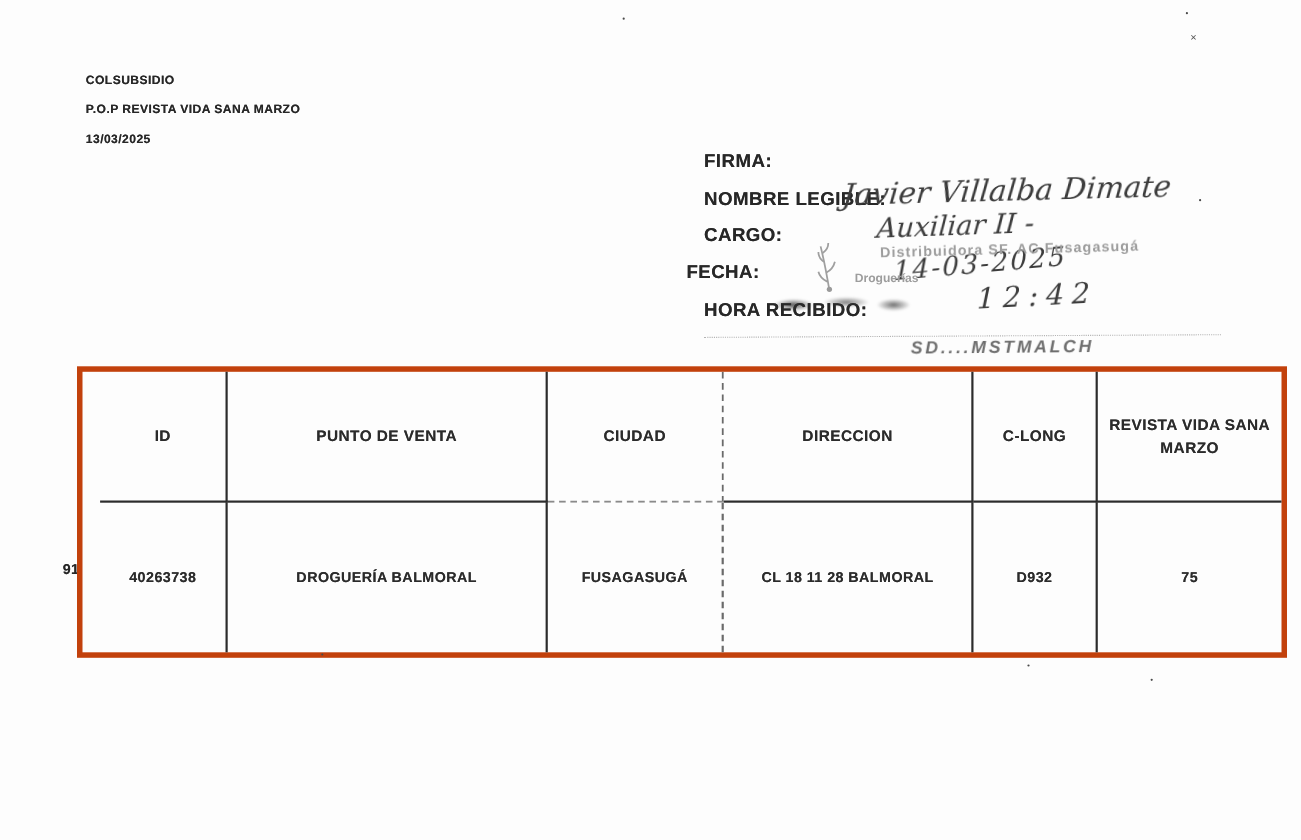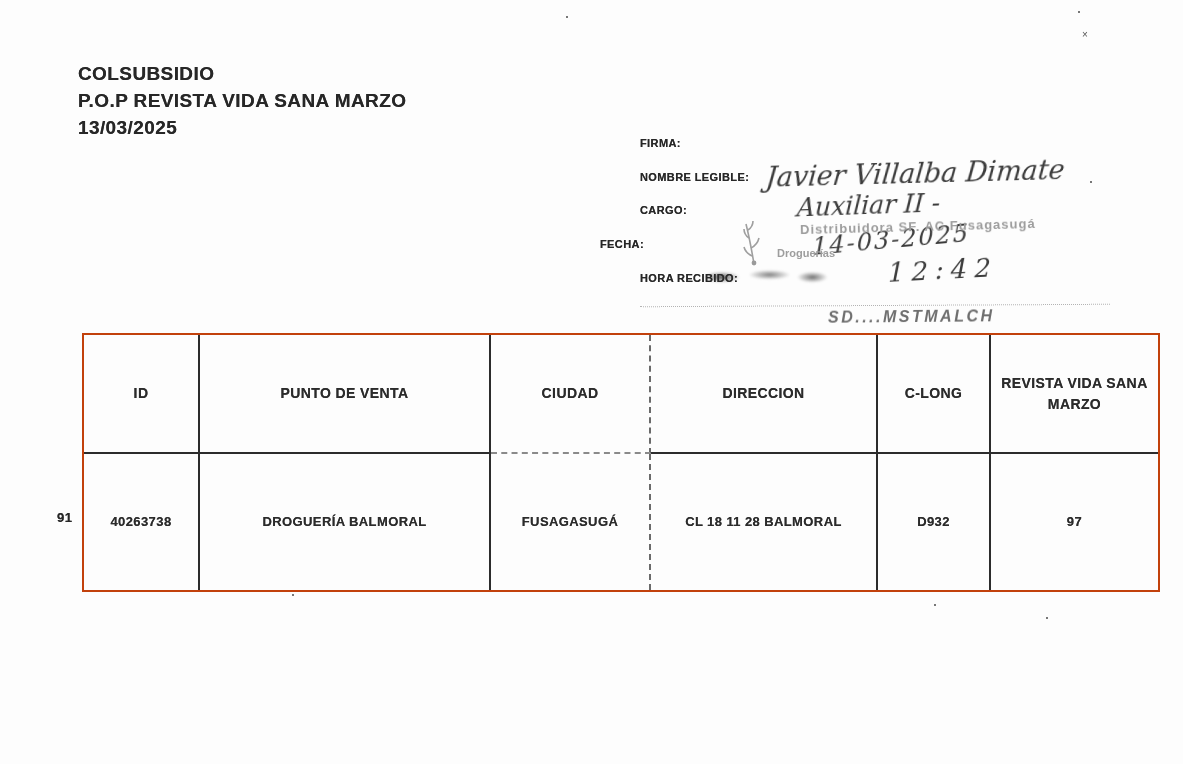--- a/index.html
+++ b/index.html
@@ -7,29 +7,29 @@
   .page {
     position:relative; width:1183px; height:764px; background:#fdfdfd;
     font-family:"Liberation Sans", sans-serif; color:#222; overflow:hidden;
     margin:0 auto;
   }
   
   .print {
     font-weight:bold; color:#272727; letter-spacing:.4px;
     text-shadow:0 0 .6px rgba(20,20,20,.75);
   }
-  .hdr-left { position:absolute; left:78px; top:60px; font-size:19px; line-height:27px; }
+  .hdr-left { position:absolute; left:78px; top:60px; font-size:11px; line-height:27px; }
   .hdr-left div { white-space:pre; }
   .cert { position:absolute; left:640px; top:64px; font-size:13px; line-height:19px; }
   .cert div { white-space:pre; }
-  .lbl { position:absolute; font-size:11px; white-space:pre; }
+  .lbl { position:absolute; font-size:17px; white-space:pre; }
   .lbl-firma  { left:640px; top:137px; }
   .lbl-nombre { left:640px; top:171px; }
   .lbl-cargo  { left:640px; top:204px; }
-  .lbl-fecha  { left:600px; top:238px; }
+  .lbl-fecha  { left:624px; top:238px; }
   .lbl-hora   { left:640px; top:272px; }
 
   
   .hand {
     position:absolute; font-family:"DejaVu Serif", serif; font-style:italic;
     color:#3c3c3c; white-space:nowrap; filter:blur(.2px);
   }
   .hw-name  { left:766px; top:158px; font-size:27px; transform:rotate(-1.5deg) skewX(-7deg); }
   .hw-cargo { left:797px; top:191px; font-size:25px; transform:rotate(-2deg) skewX(-6deg); }
   .hw-fecha { left:812px; top:226px; font-size:24px; transform:rotate(-5deg) skewX(-5deg); letter-spacing:2px; }
@@ -51,25 +51,26 @@
   .smudge-text {
     position:absolute; left:828px; top:308px; font-size:16px; font-weight:bold;
     color:#6e6e6e; filter:blur(.7px); letter-spacing:2.5px; font-style:italic;
     transform:rotate(-.5deg); white-space:nowrap;
   }
   .scan-line { position:absolute; border-top:1px dotted #b3b3b3; }
   .scan-line-1 { left:640px; top:305px; width:470px; transform:rotate(-.3deg); }
 
   
   .grid-table {
-    position:absolute; left:82px; top:333px;
+    position:absolute; left:70px; top:333px;
     display:grid;
     grid-template-columns:116px 291px 160px 227px 113px 167px;
     grid-template-rows:119px 136px;
-    border:2px solid #c2410c;
+    border:5px solid #c2410c;
+    padding-left:16px;
   }
   .cell {
     display:flex; align-items:center; justify-content:center; text-align:center;
     border-right:2px solid #2c2c2c; border-bottom:2px solid #2c2c2c;
     font-weight:bold; color:#2b2b2b; letter-spacing:.4px;
     text-shadow:0 0 .5px rgba(25,25,25,.7);
     padding:4px; line-height:1.5;
   }
   .cell.hcell { font-size:14px; }
   .cell.bcell { font-size:13px; border-bottom:none; }
@@ -131,21 +132,21 @@
     <div class="cell hcell dash-r dash-b">CIUDAD</div>
     <div class="cell hcell">DIRECCION</div>
     <div class="cell hcell">C-LONG</div>
     <div class="cell hcell last">REVISTA VIDA SANA MARZO</div>
 
     <div class="cell bcell">40263738</div>
     <div class="cell bcell">DROGUERÍA BALMORAL</div>
     <div class="cell bcell dash-r">FUSAGASUGÁ</div>
     <div class="cell bcell">CL 18 11 28 BALMORAL</div>
     <div class="cell bcell">D932</div>
-    <div class="cell bcell last">97</div>
+    <div class="cell bcell last">75</div>
   </div>
 
   <div class="corner-mark">×</div>
   <div class="speck" style="left:566px; top:16px; width:2px; height:2px;"></div>
   <div class="speck" style="left:1078px; top:11px; width:2px; height:2px;"></div>
   <div class="speck" style="left:1090px; top:181px; width:2px; height:2px;"></div>
   <div class="speck" style="left:934px; top:604px; width:2px; height:2px;"></div>
   <div class="speck" style="left:292px; top:594px; width:2px; height:2px;"></div>
   <div class="speck" style="left:1046px; top:617px; width:2px; height:2px;"></div>
 

